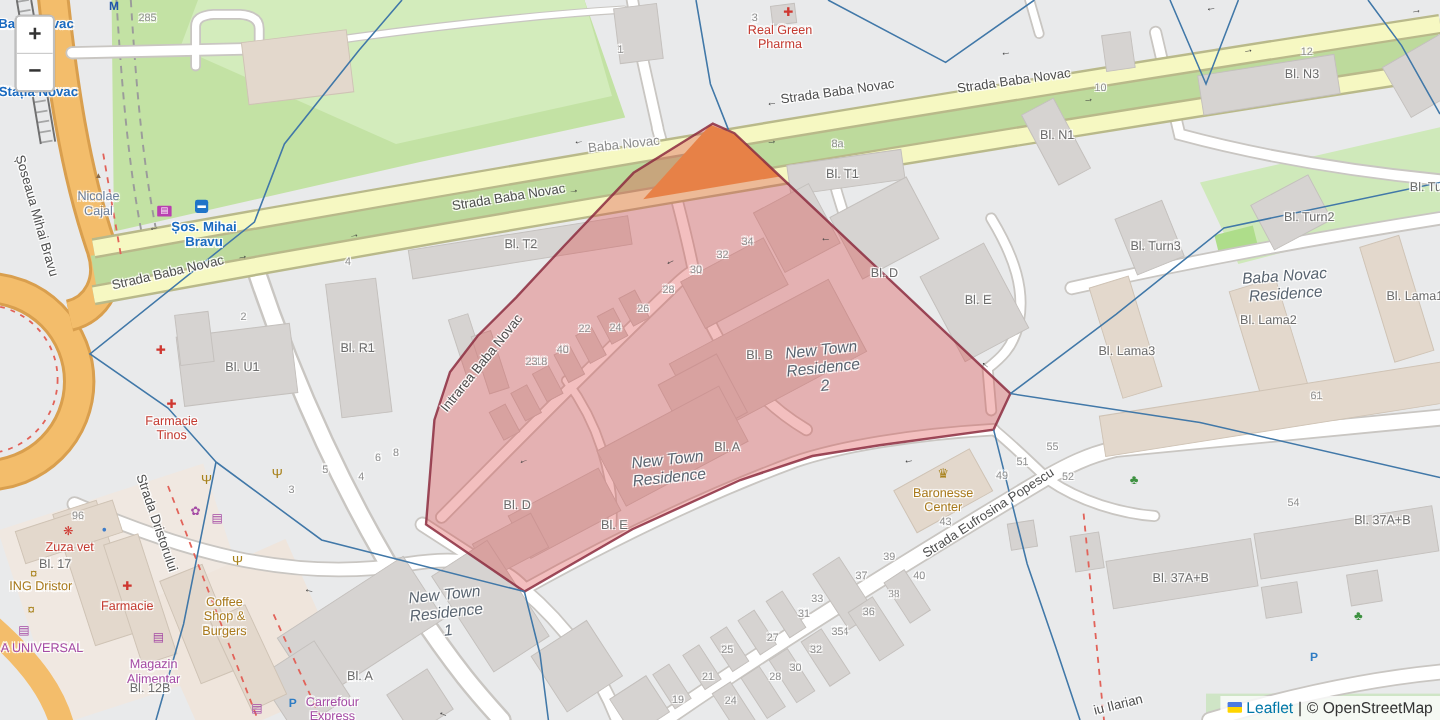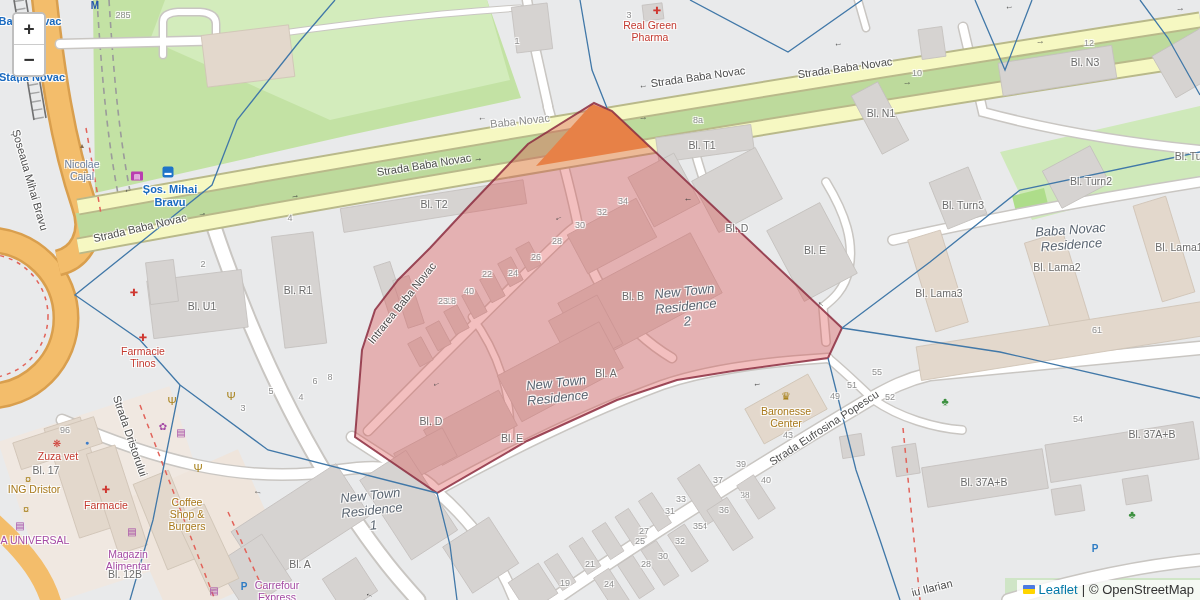--- a/index.html
+++ b/index.html
@@ -329,21 +329,21 @@
       <div class="lbl num" style="left: 623px; top: 201px;">34</div>
       <div class="lbl num" style="left: 65px; top: 430px;">96</div>
       <div class="lbl num" style="left: 243px; top: 408px;">3</div>
       <div class="lbl num" style="left: 271px; top: 391px;">5</div>
       <div class="lbl num" style="left: 301px; top: 397px;">4</div>
       <div class="lbl num" style="left: 315px; top: 381px;">6</div>
       <div class="lbl num" style="left: 330px; top: 377px;">8</div>
       <div class="lbl num" style="left: 565px; top: 583px;">19</div>
       <div class="lbl num" style="left: 590px; top: 564px;">21</div>
       <div class="lbl num" style="left: 609px; top: 584px;">24</div>
-      <div class="lbl num" style="left: 640px; top: 541px;">25</div>
+      <div class="lbl num" style="left: 606px; top: 541px;">25</div>
       <div class="lbl num" style="left: 644px; top: 531px;">27</div>
       <div class="lbl num" style="left: 646px; top: 564px;">28</div>
       <div class="lbl num" style="left: 663px; top: 556px;">30</div>
       <div class="lbl num" style="left: 670px; top: 511px;">31</div>
       <div class="lbl num" style="left: 680px; top: 541px;">32</div>
       <div class="lbl num" style="left: 681px; top: 499px;">33</div>
       <div class="lbl num" style="left: 702px; top: 526px;">34</div>
       <div class="lbl num" style="left: 698px; top: 490px; margin-top: 36px;">35</div>
       <div class="lbl num" style="left: 724px; top: 510px;">36</div>
       <div class="lbl num" style="left: 718px; top: 480px;">37</div>

